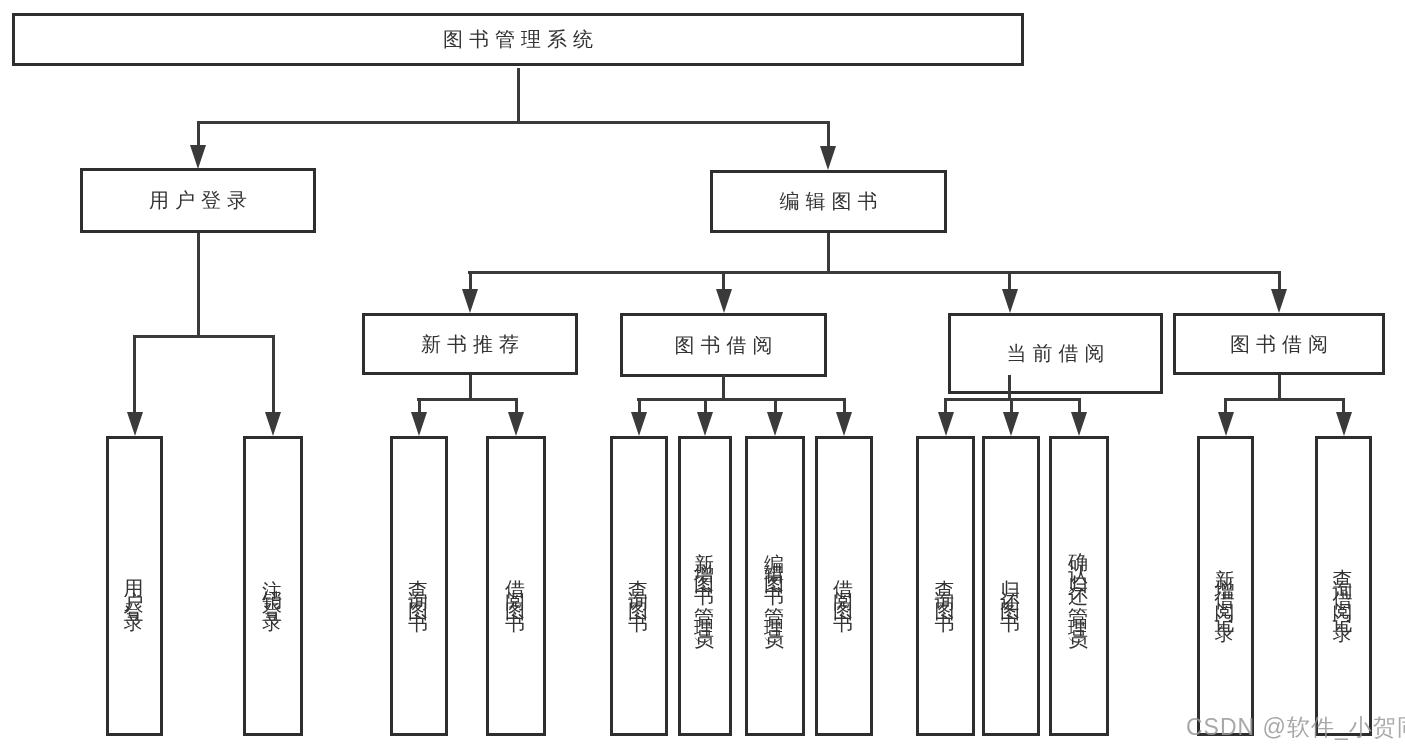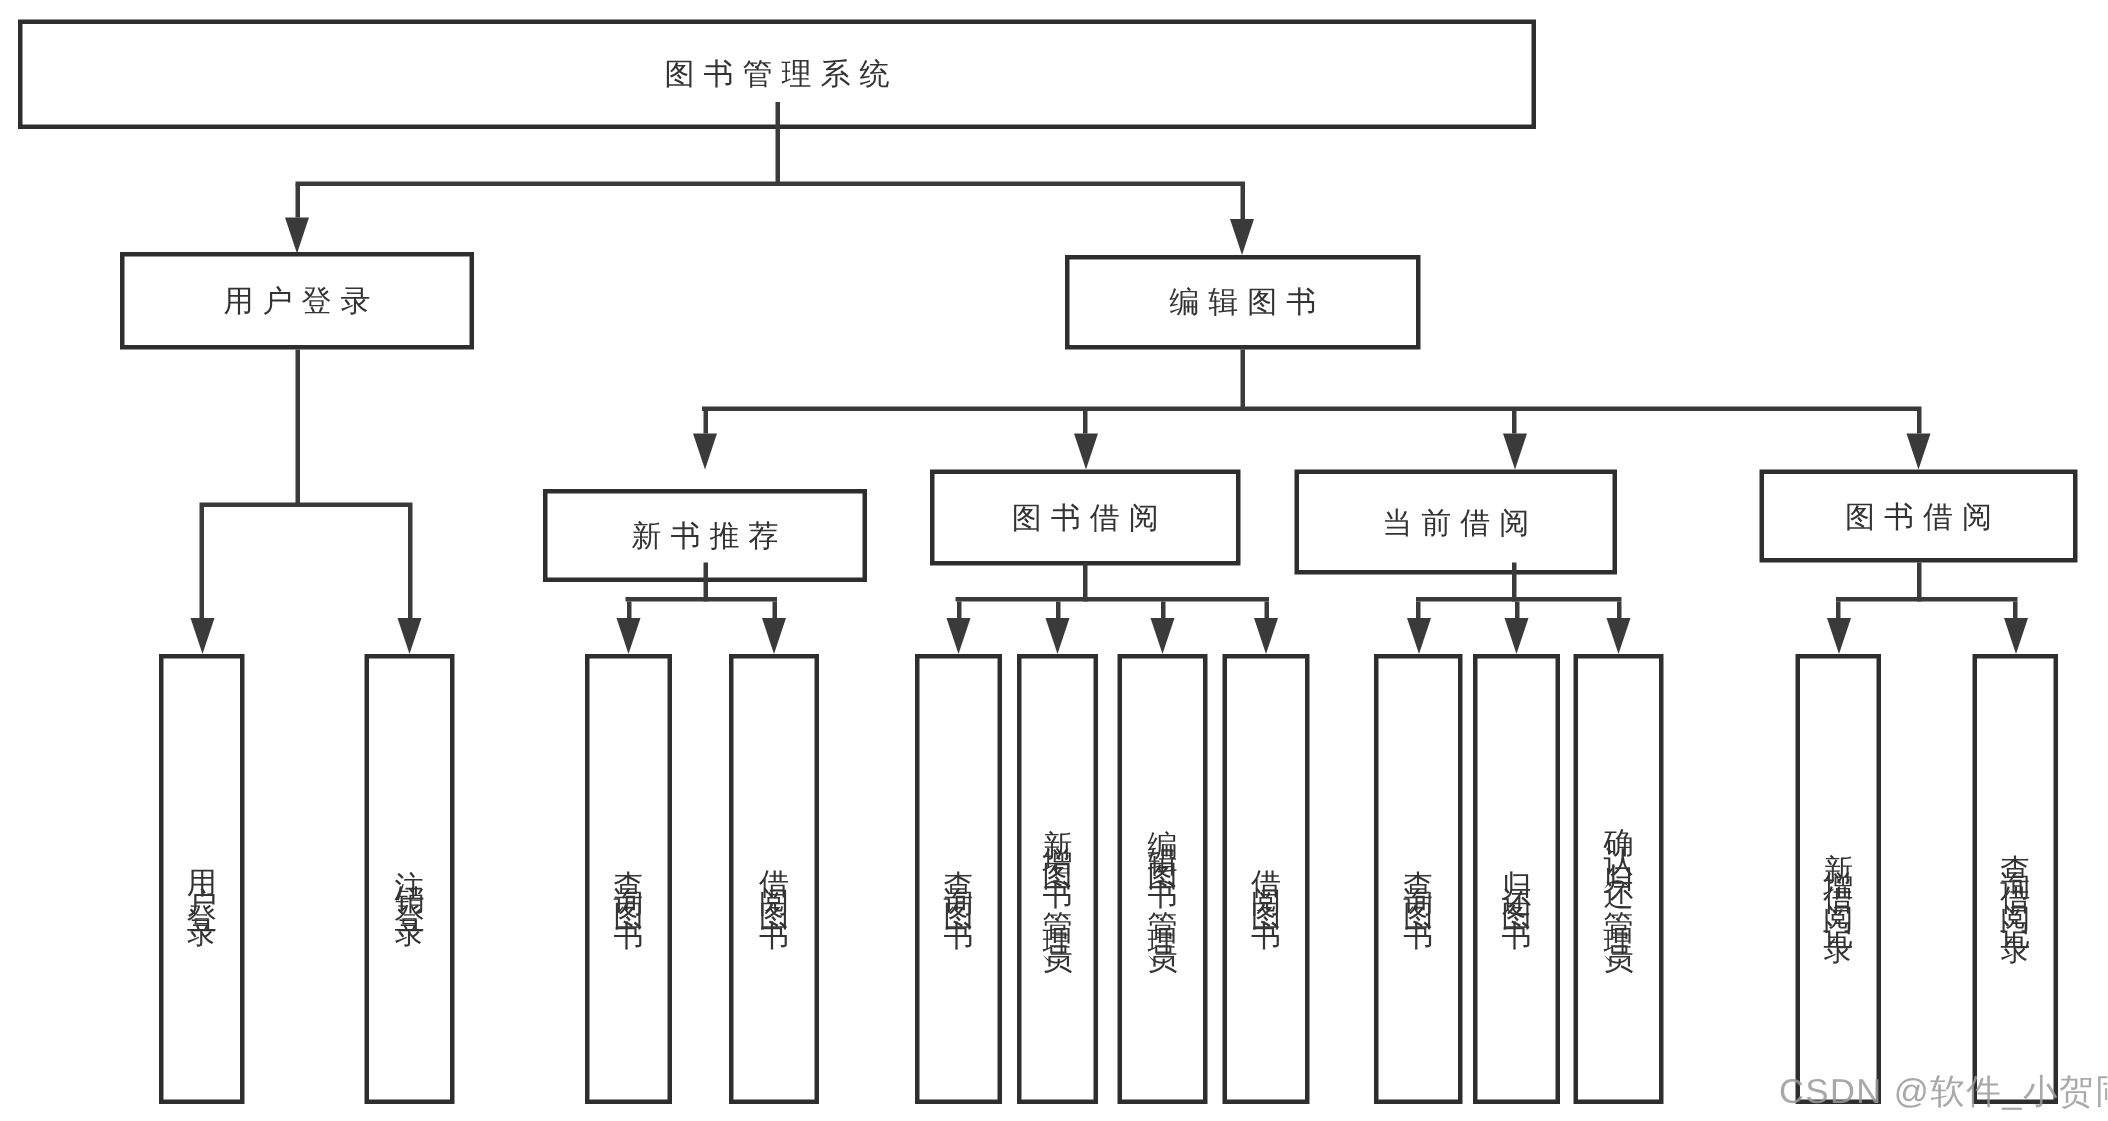--- a/index.html
+++ b/index.html
@@ -51,38 +51,38 @@
     letter-spacing:1px;
     white-space:nowrap;
     z-index:5;
   }
 </style>
 </head>
 <body>
 
 <div id="canvas">
 
-  <div class="node h-node" style="left:12px;top:13px;width:1012px;height:73px">
+  <div class="node h-node" style="left:12px;top:13px;width:1012px;height:53px">
     <span>图书管理系统</span>
   </div>
 
   <div class="node h-node" style="left:80px;top:168px;width:236px;height:65px">
     <span>用户登录</span>
   </div>
   <div class="node h-node" style="left:710px;top:170px;width:237px;height:63px">
     <span>编辑图书</span>
   </div>
 
-  <div class="node h-node" style="left:362px;top:326px;width:216px;height:62px">
+  <div class="node h-node" style="left:362px;top:313px;width:216px;height:62px">
     <span>新书推荐</span>
   </div>
   <div class="node h-node" style="left:620px;top:313px;width:207px;height:64px">
     <span>图书借阅</span>
   </div>
-  <div class="node h-node" style="left:863px;top:313px;width:215px;height:70px">
+  <div class="node h-node" style="left:948px;top:313px;width:215px;height:81px">
     <span>当前借阅</span>
   </div>
   <div class="node h-node" style="left:1173px;top:313px;width:212px;height:62px">
     <span>图书借阅</span>
   </div>
 
   <div class="node v-node" style="left:106px;top:436px;width:57px;height:300px">
     <span>用户登录</span>
   </div>
   <div class="node v-node" style="left:243px;top:436px;width:60px;height:300px">

